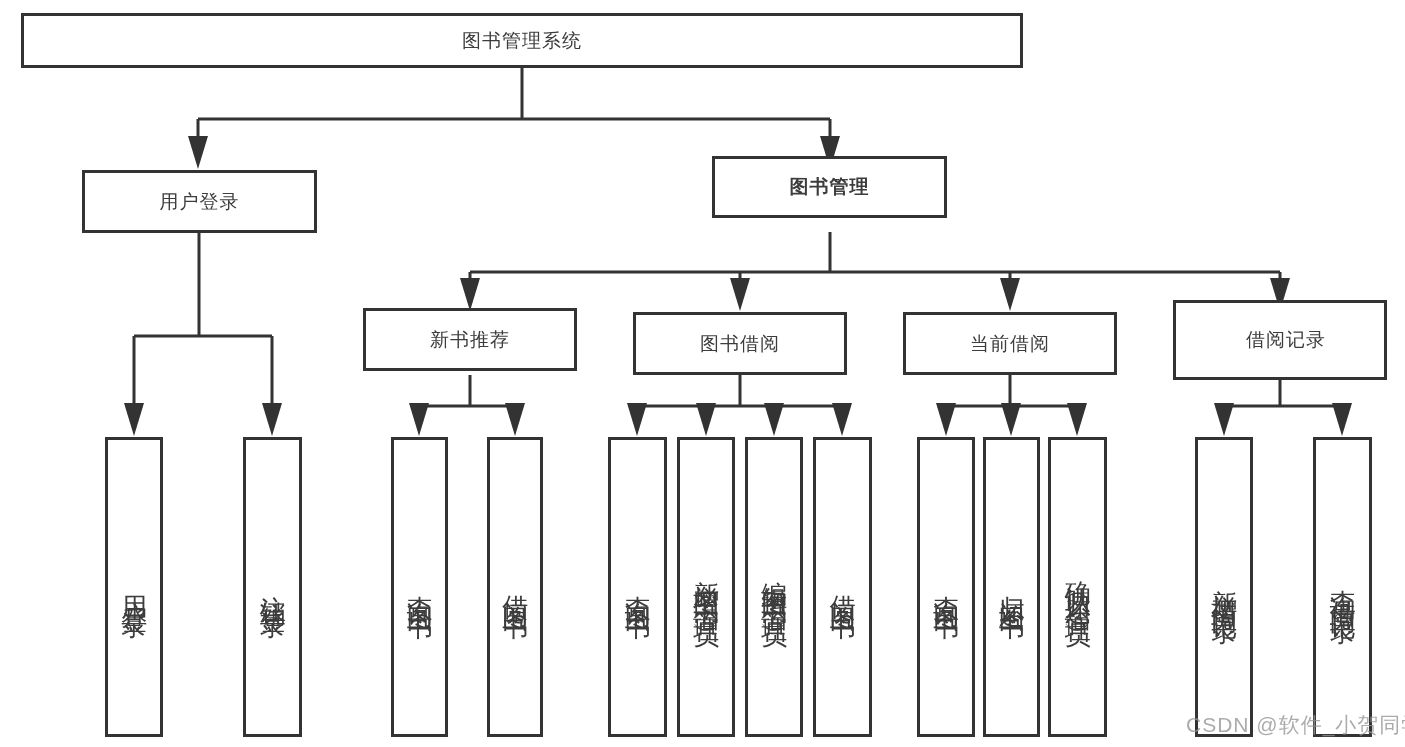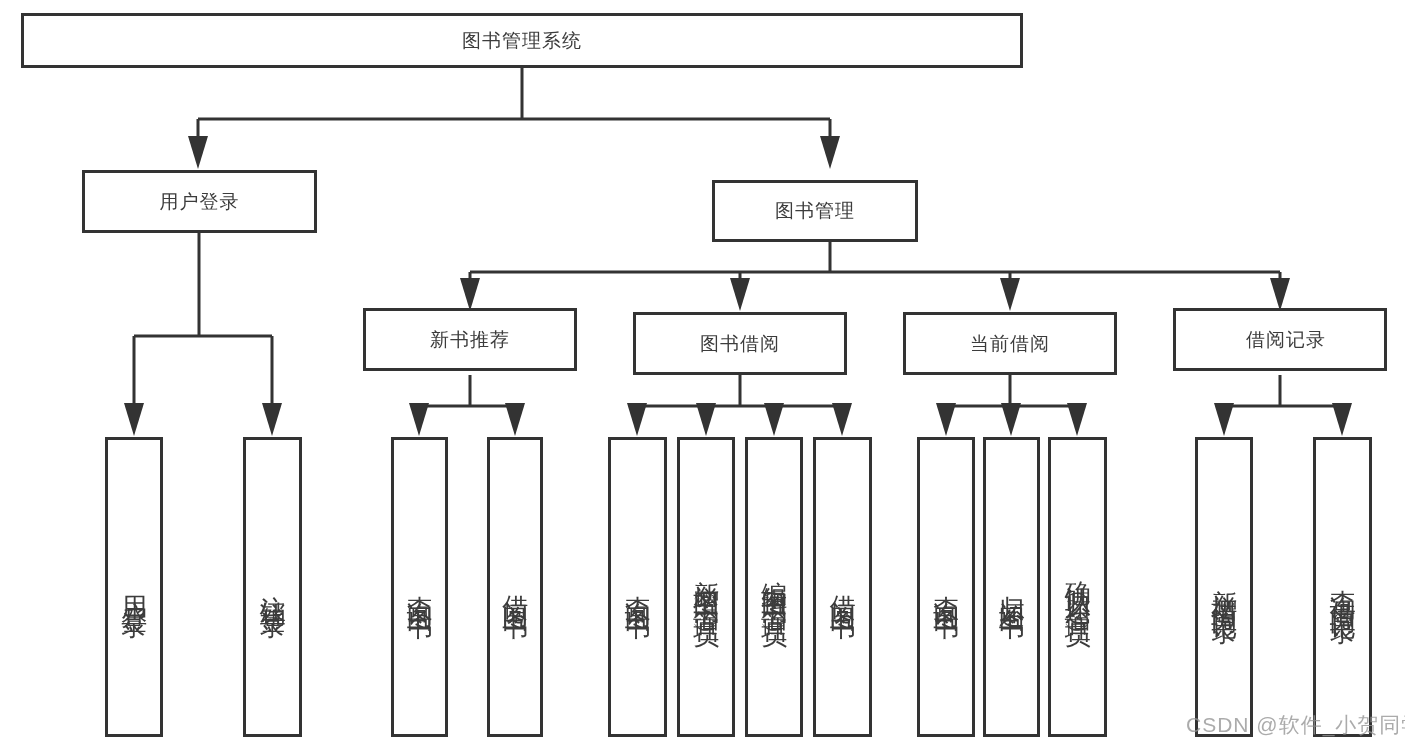--- a/index.html
+++ b/index.html
@@ -103,26 +103,26 @@
       <polygon points="1001,403 1021,403 1011,436"></polygon>
       <polygon points="1067,403 1087,403 1077,436"></polygon>
       <polygon points="1214,403 1234,403 1224,436"></polygon>
       <polygon points="1332,403 1352,403 1342,436"></polygon>
     </g>
   </svg>
 
   <div class="node" style="left:21px; top:13px; width:1002px; height:55px;">图书管理系统</div>
 
   <div class="node" style="left:82px; top:170px; width:235px; height:63px;">用户登录</div>
-  <div class="node" style="left:712px; top:180px; width:206px; height:62px;">图书管理</div>
+  <div class="node" style="left:712px; top:156px; width:235px; height:62px;font-weight:bold;">图书管理</div>
 
   <div class="node" style="left:363px; top:308px; width:214px; height:63px;">新书推荐</div>
   <div class="node" style="left:903px; top:312px; width:214px; height:63px;">当前借阅</div>
   <div class="node" style="left:633px; top:312px; width:214px; height:63px;">图书借阅</div>
-  <div class="node" style="left:1173px; top:308px; width:214px; height:63px;padding-left:12px;">借阅记录</div>
+  <div class="node" style="left:1173px; top:300px; width:214px; height:80px;padding-left:12px;">借阅记录</div>
 
   <div class="leaf" style="left:105px; top:437px; width:58px; height:300px;">
     <span>用户登录</span>
   </div>
   <div class="leaf" style="left:243px; top:437px; width:59px; height:300px;">
     <span>注销登录</span>
   </div>
 
   <div class="leaf" style="left:391px; top:437px; width:57px; height:300px;">
     <span>查询图书</span>

